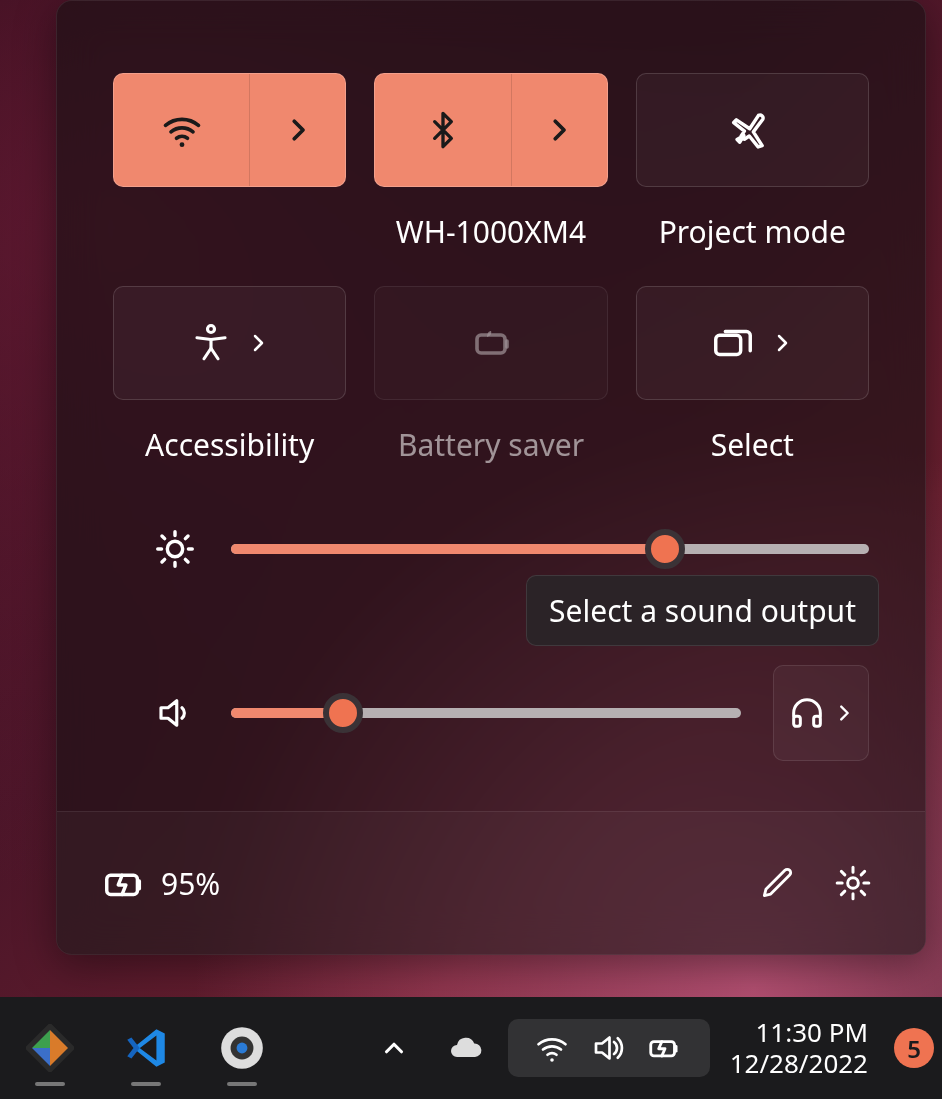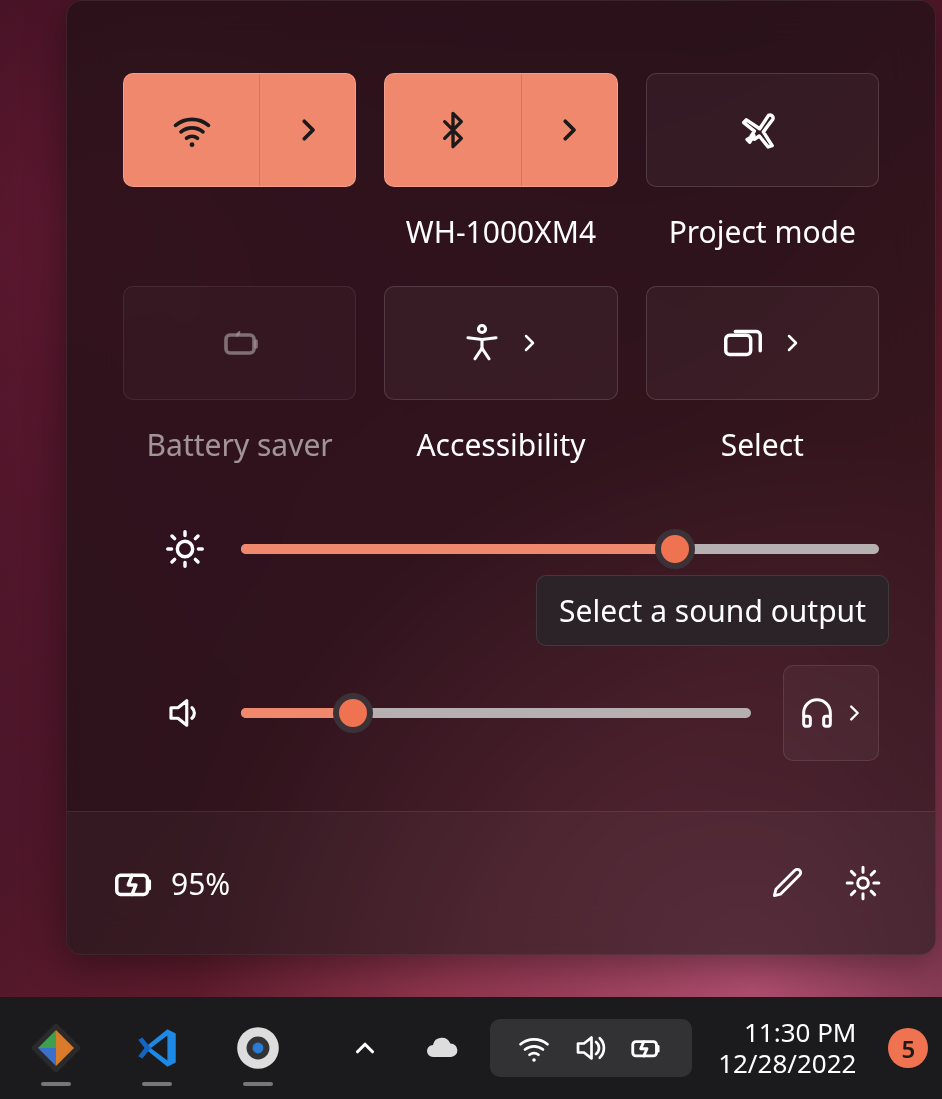--- a/index.html
+++ b/index.html
@@ -8,21 +8,21 @@
     background:
       radial-gradient(circle at 80% 90%, rgba(255,120,170,0.55), rgba(0,0,0,0) 45%),
       radial-gradient(circle at 10% 20%, rgba(120,30,60,0.6), rgba(0,0,0,0) 55%),
       linear-gradient(135deg, #2a0c18 0%, #4a1528 40%, #6b2030 70%, #3a1722 100%);
     position: relative;
   }
 
   
   .panel {
     position: absolute;
-    left: 66px;
+    left: 56px;
     top: 0;
     width: 870px;
     height: 955px;
     border-radius: 16px;
     background: rgba(25, 16, 20, 0.62);
     backdrop-filter: blur(20px);
     color: #fff;
     border: 1px solid rgba(255,255,255,0.08);
     box-shadow: 0 10px 40px rgba(0,0,0,0.4);
     display: flex;
@@ -141,22 +141,22 @@
     width:56px; height:56px; display:flex; align-items:center; justify-content:center; cursor:pointer; border-radius:8px;
   }
 
   
   .taskbar {
     position:absolute; left:0; right:0; bottom:0;
     height: 102px;
     background: #1b1b1d;
     display:flex; align-items:center;
     color:#fff;
-    padding: 0 14px;
-    gap: 18px;
+    padding: 0 8px;
+    gap: 12px;
   }
   .tb-item {
     width: 84px; height: 84px;
     display:flex; align-items:center; justify-content:center;
     border-radius: 8px;
     cursor:pointer;
     position:relative;
   }
   .tb-item .underline {
     position:absolute; bottom:4px; width:30px; height:4px; border-radius:2px; background:#777;
@@ -240,51 +240,51 @@
         <span>
           <svg width="46" height="46" viewBox="0 0 24 24" fill="none" stroke="#fff" stroke-width="1.8" stroke-linecap="round" stroke-linejoin="round">
             <path d="M10 21l1-4 1 4h-2zM2.5 14l8.2-1.6L9 4.2A1.6 1.6 0 0 1 12 4l1.2 8.2L21.5 14l-1 2-7.3-.8-.6 3-1.2.6-1.2-.6-.6-3L2.5 16z" transform="rotate(45 12 12)"></path>
           </svg>
         </span>
       </div>
       <div class="tile-label">Project mode</div>
     </div>
 
     <div class="tile-wrap">
+      <div class="tile inactive split" style="justify-content:center;">
+        <div class="row-inner">
+          <span>
+            <svg width="42" height="42" viewBox="0 0 24 24" fill="none" stroke="#fff" stroke-width="1.8" stroke-linecap="round" stroke-linejoin="round">
+              <circle cx="12" cy="4" r="2"></circle>
+              <path d="M4 9l8 1 8-1"></path>
+              <path d="M12 10v5"></path>
+              <path d="M12 15l-4 6M12 15l4 6"></path>
+            </svg>
+          </span>
+          <span>
+            <svg width="24" height="24" viewBox="0 0 24 24" fill="none" stroke="#fff" stroke-width="2.5" stroke-linecap="round" stroke-linejoin="round">
+                <polyline points="9 5 16 12 9 19"></polyline>
+              </svg>
+          </span>
+        </div>
+      </div>
+      <div class="tile-label">Accessibility</div>
+    </div>
+
+    <div class="tile-wrap">
       <div class="tile disabled">
         <span>
           <svg width="48" height="48" viewBox="0 0 24 24" fill="none" stroke="rgba(255,255,255,0.7)" stroke-width="1.8" stroke-linecap="round" stroke-linejoin="round">
             <rect x="5" y="8" width="14" height="9" rx="2"></rect>
             <path d="M20 11v3"></path>
             <path d="M10 9c0-2 1-3 2-3 .5 1.5-.5 2.5-2 3z" fill="rgba(255,255,255,0.7)" stroke="none"></path>
           </svg>
         </span>
       </div>
       <div class="tile-label">Battery saver</div>
-    </div>
-
-    <div class="tile-wrap">
-      <div class="tile inactive split" style="justify-content:center;">
-        <div class="row-inner">
-          <span>
-            <svg width="42" height="42" viewBox="0 0 24 24" fill="none" stroke="#fff" stroke-width="1.8" stroke-linecap="round" stroke-linejoin="round">
-              <circle cx="12" cy="4" r="2"></circle>
-              <path d="M4 9l8 1 8-1"></path>
-              <path d="M12 10v5"></path>
-              <path d="M12 15l-4 6M12 15l4 6"></path>
-            </svg>
-          </span>
-          <span>
-            <svg width="24" height="24" viewBox="0 0 24 24" fill="none" stroke="#fff" stroke-width="2.5" stroke-linecap="round" stroke-linejoin="round">
-                <polyline points="9 5 16 12 9 19"></polyline>
-              </svg>
-          </span>
-        </div>
-      </div>
-      <div class="tile-label">Accessibility</div>
     </div>
 
     <div class="tile-wrap">
       <div class="tile inactive split" style="justify-content:center;">
         <div class="row-inner">
           <span>
             <svg width="46" height="46" viewBox="0 0 24 24" fill="none" stroke="#fff" stroke-width="1.8" stroke-linecap="round" stroke-linejoin="round">
               <rect x="3" y="8" width="13" height="10" rx="2"></rect>
               <path d="M8 6h11a2 2 0 0 1 2 2v8"></path>
             </svg>

